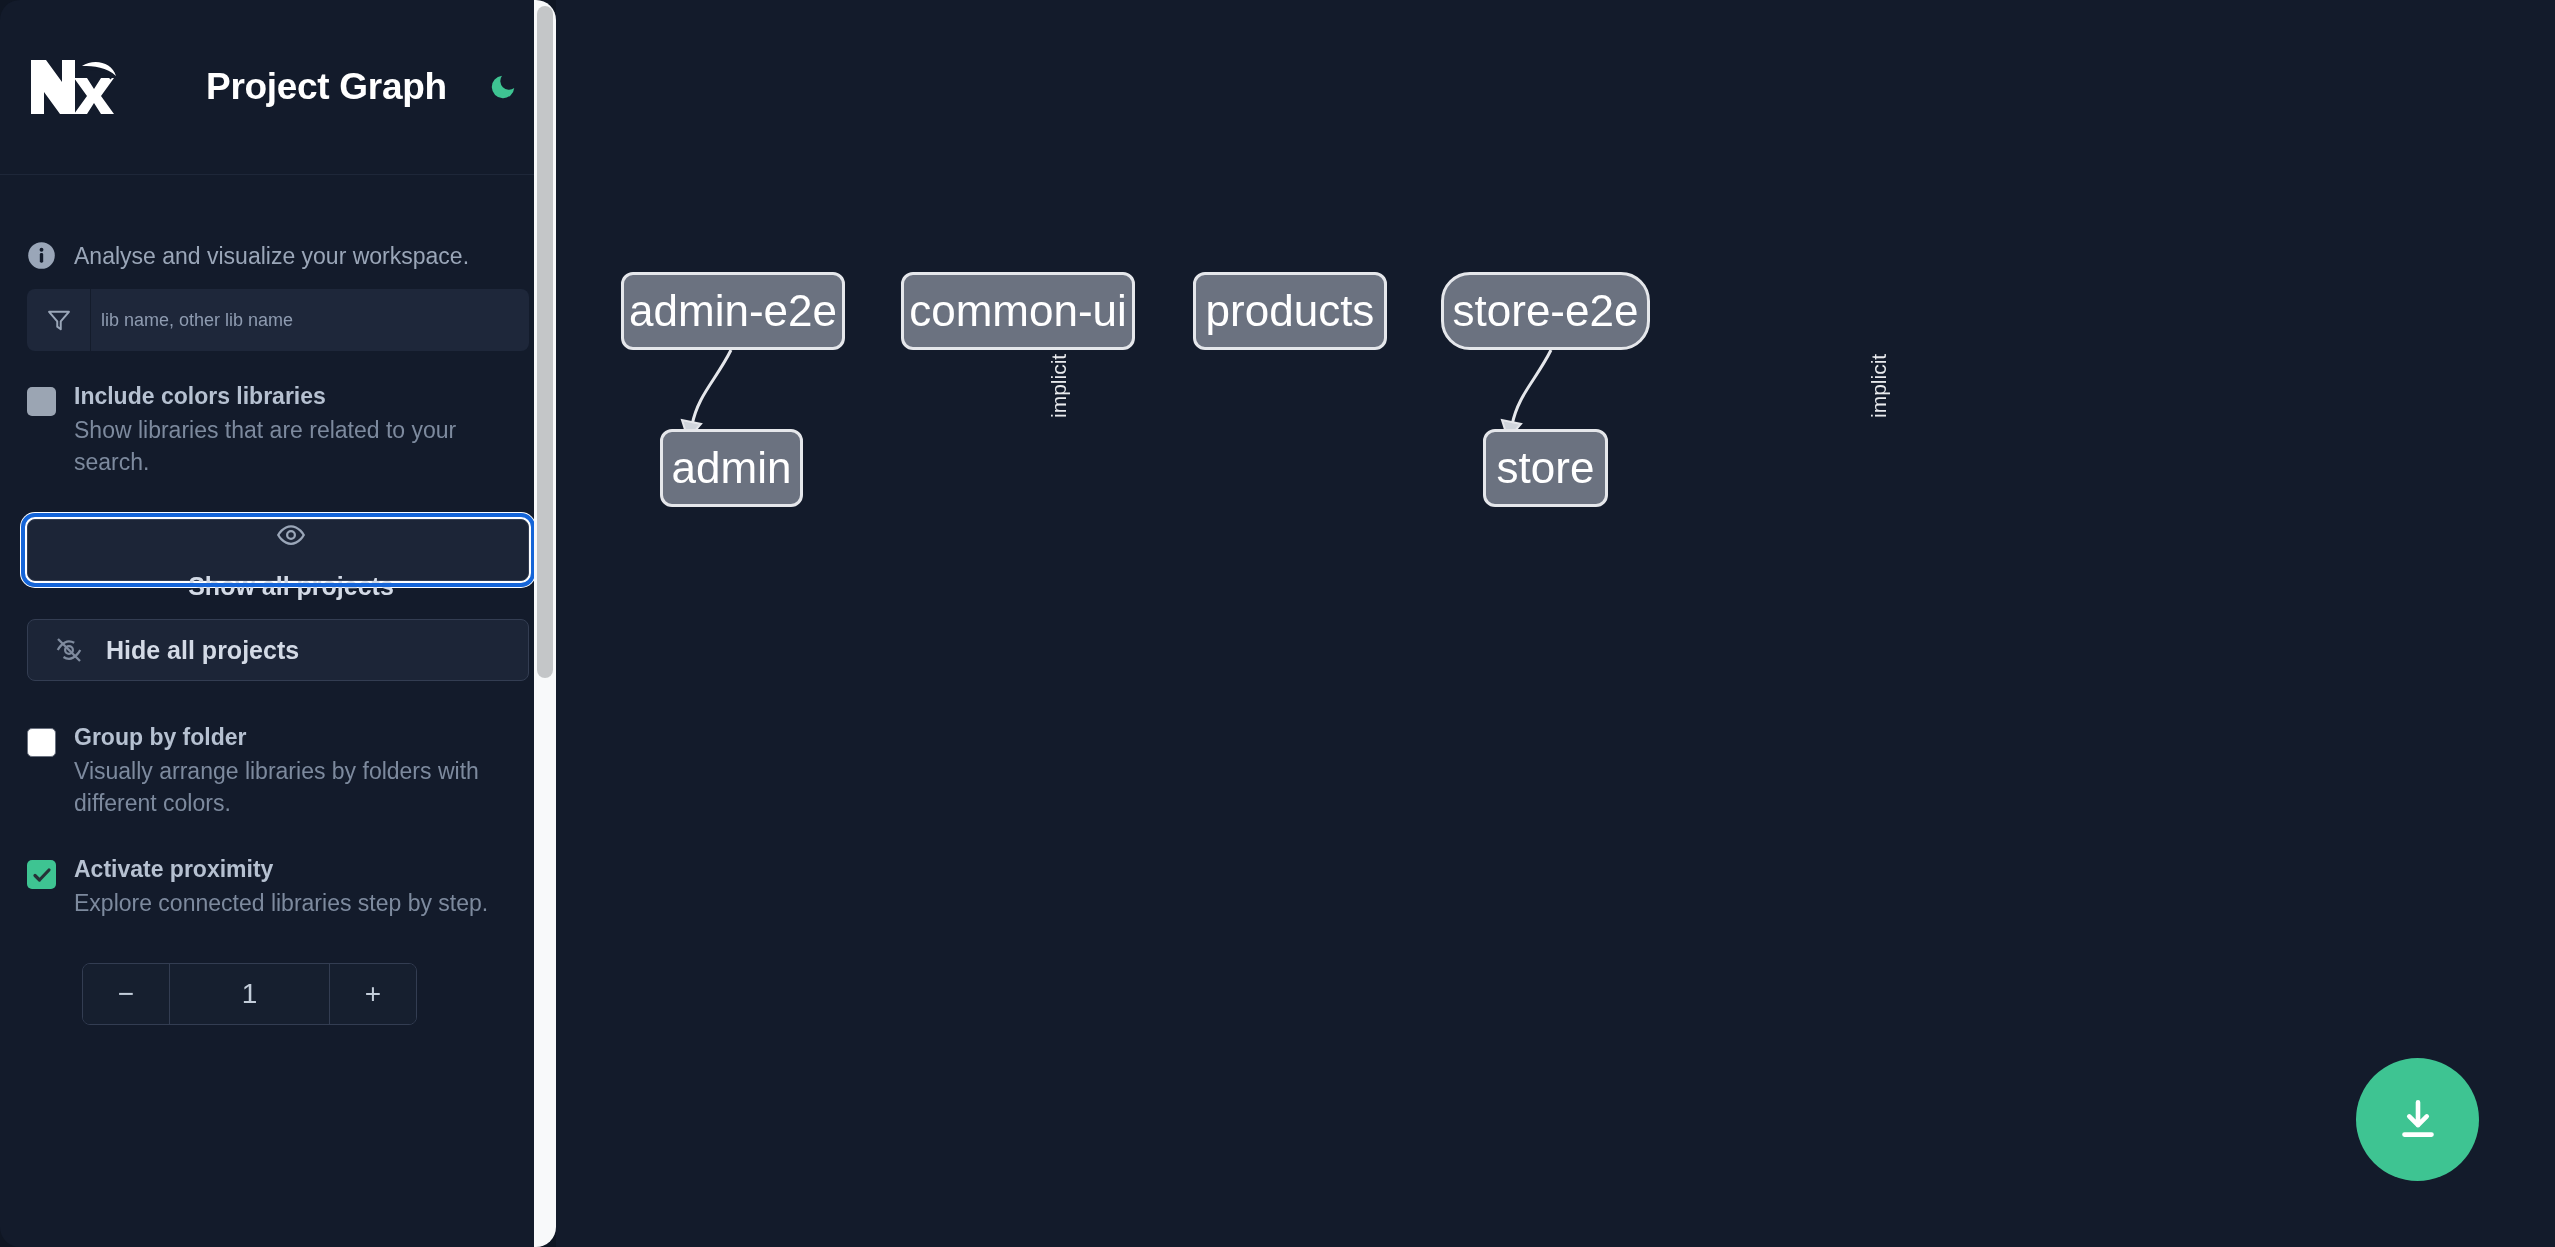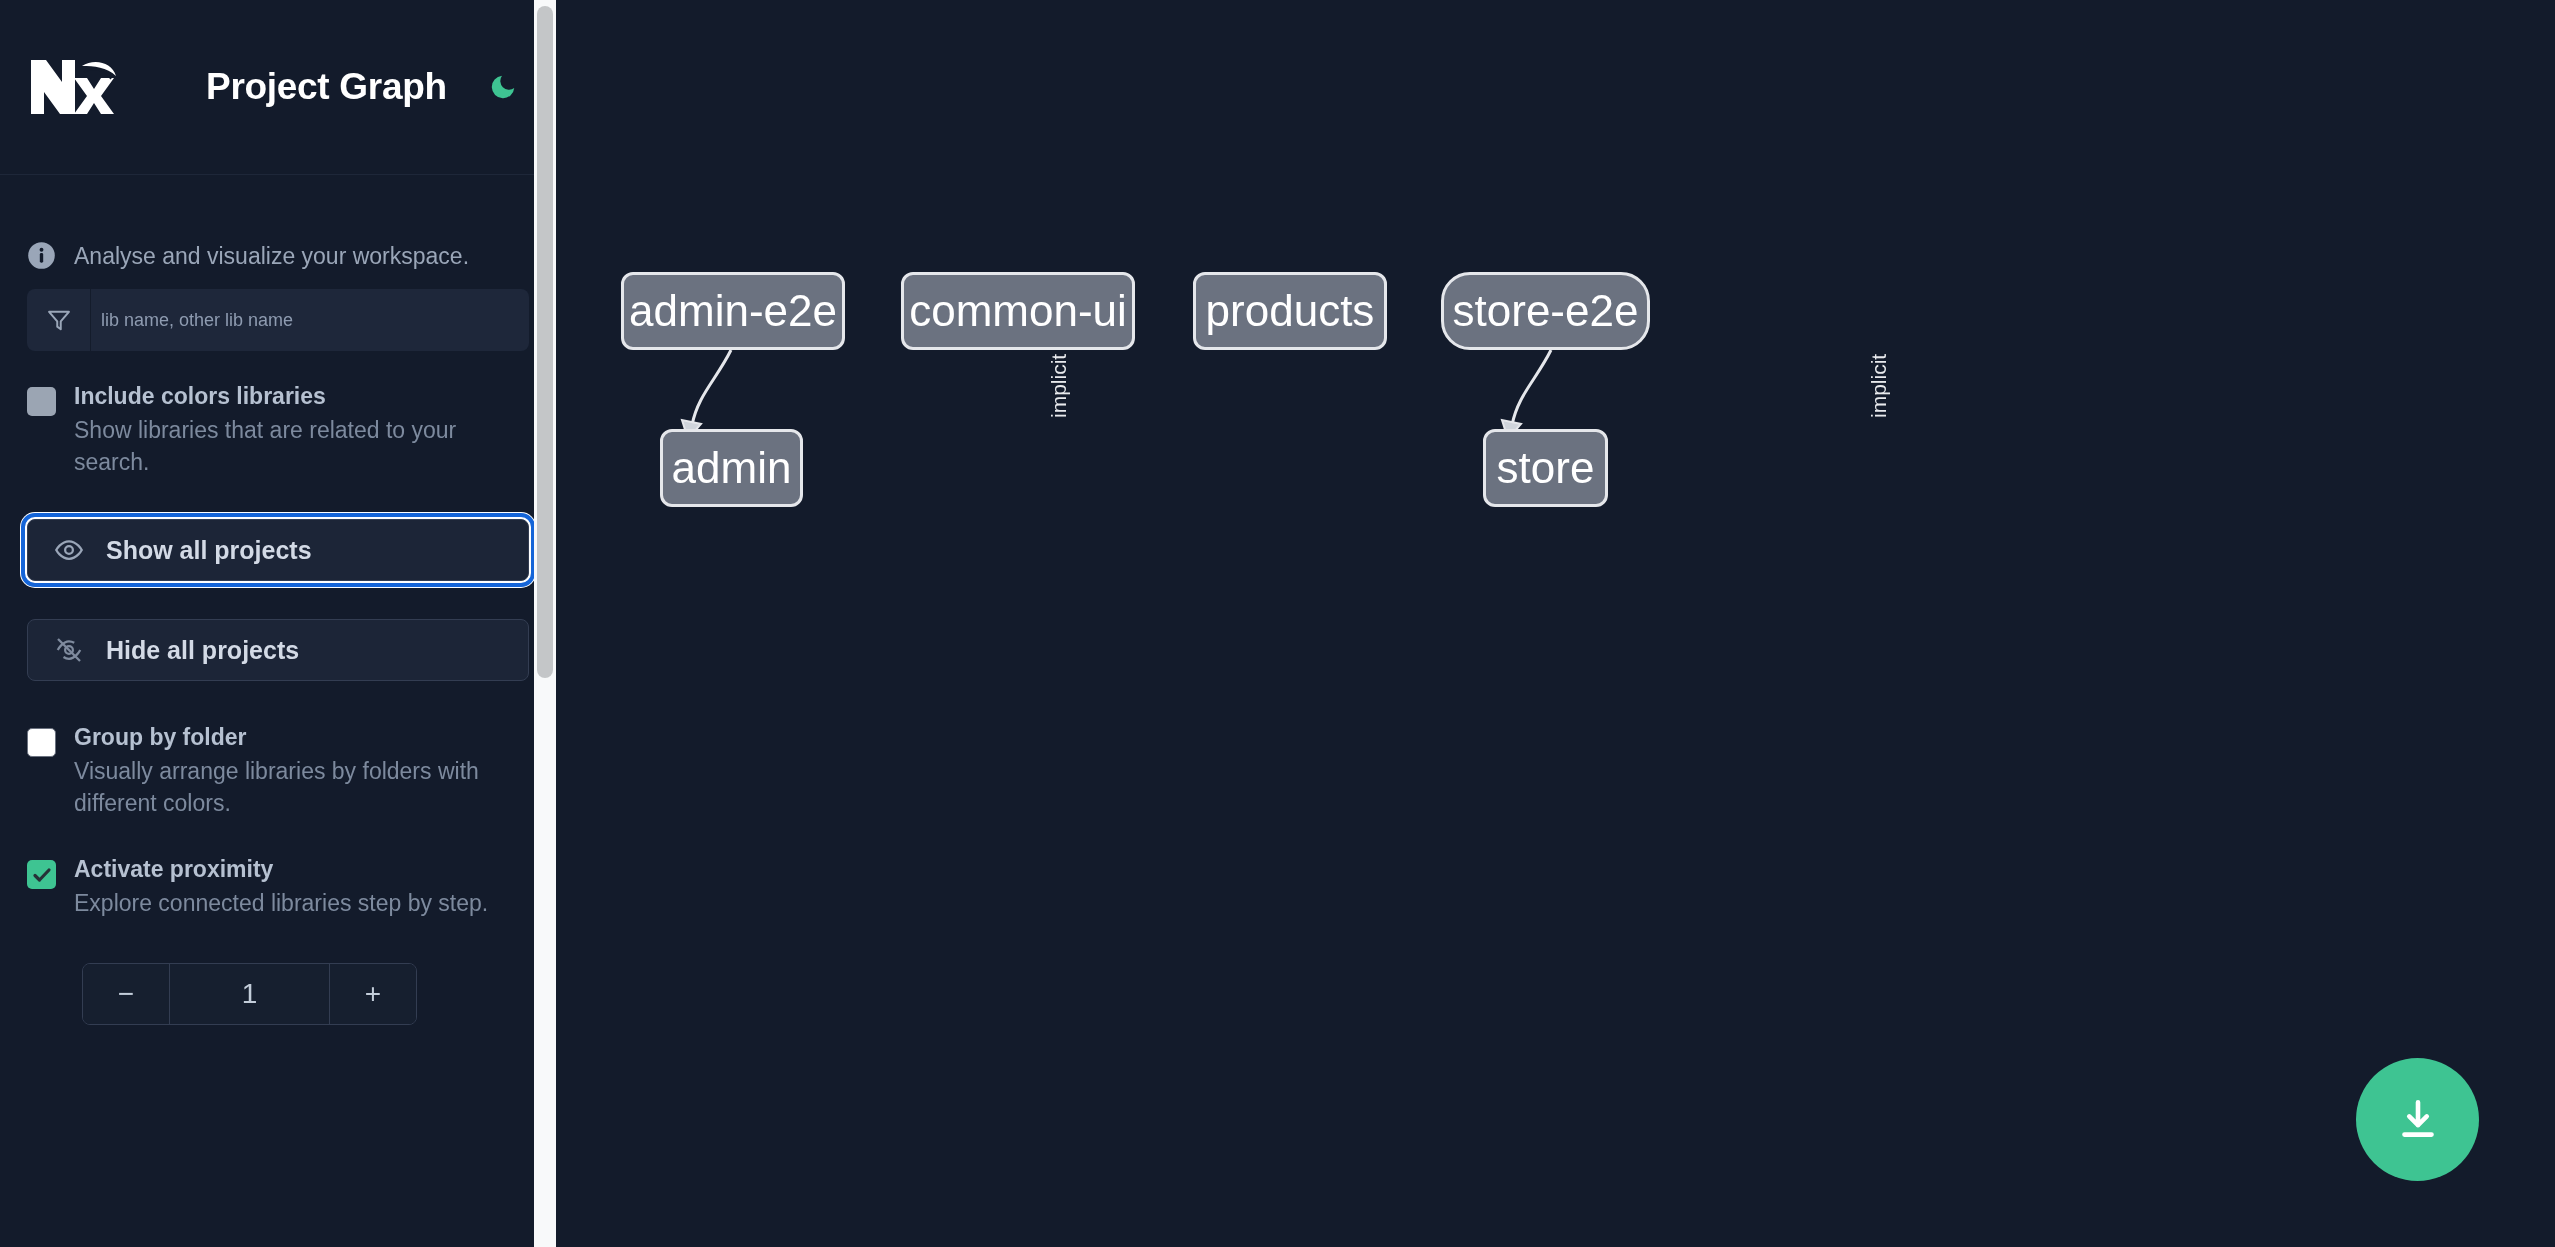--- a/index.html
+++ b/index.html
@@ -11,20 +11,21 @@
   }
   #app { position: relative; width: 2555px; height: 1247px; display: flex; }
 
   
   .sidebar {
     width: 556px; height: 1247px;
     background: #131b2b;
     position: relative;
     flex: 0 0 556px;
     overflow: hidden;
+    border-radius: 20px;
   }
   .sb-header {
     height: 175px;
     display: flex; align-items: center;
     padding-left: 27px;
     border-bottom: 1px solid #1e2739;
     gap: 0;
   }
   .nx-logo { width: 96px; height: 62px; flex: 0 0 96px; }
   .app-title {
@@ -86,20 +87,21 @@
     height: 62px; width: 502px;
     background: #1c2537; border: 1px solid #333d52;
     border-radius: 8px; padding-left: 26px;
     color: #d3dae6; font-size: 25px; font-weight: 700;
     cursor: pointer; position: relative;
   }
   .big-btn.focused {
     outline: 4px solid #1565d8;
     outline-offset: 2px;
     box-shadow: 0 0 0 7px #ffffff;
+    flex-direction: column;
   }
   .big-btn + .big-btn { margin-top: 38px; }
 
   
   .stepper {
     display: flex; width: 335px; height: 62px; margin: 43px 0 0 55px;
     border: 1px solid #333d52; border-radius: 8px; overflow: hidden;
   }
   .step-cell {
     display: flex; align-items: center; justify-content: center;

